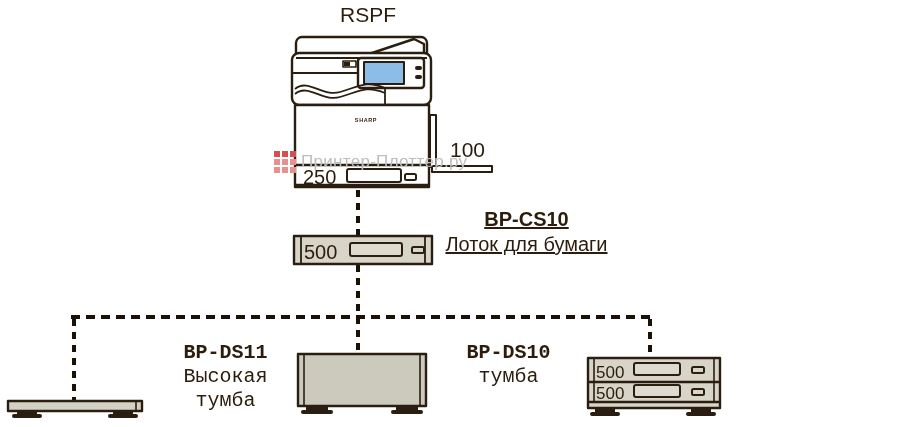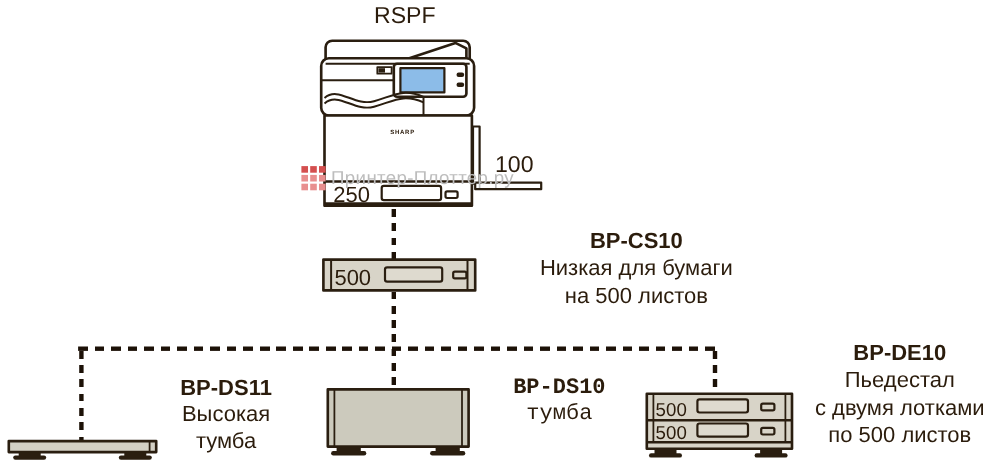--- a/index.html
+++ b/index.html
@@ -93,40 +93,39 @@
     <g stroke="#2a1e10" stroke-width="2.4" fill="none" stroke-linejoin="round">
       <rect x="2" y="2" width="138" height="28" fill="#d8d4c8"></rect>
       <path d="M9,2 V30" stroke-width="1.8"></path>
       <path d="M133,2 V30" stroke-width="1.8"></path>
       <rect x="58" y="9" width="52" height="13" rx="2" fill="#dedacf" stroke-width="2"></rect>
       <rect x="120" y="13" width="12" height="6" rx="1.5" stroke-width="2"></rect>
     </g>
     <text x="12" y="25" font-size="20">500</text>
   </svg>
 
-  <div class="label-block" style="left:476px;top:207px;width:205px;">
+  <div class="label-block" style="left:424px;top:207px;width:205px;text-decoration:underline;">
     <div class="model">BP-CS10</div>
-    <div>Низкая для бумаги</div>
-    <div>на 500 листов</div>
+    <div>Лоток для бумаги</div>
   </div>
 
   <svg style="left:4px;top:396px;" width="148" height="28" viewBox="0 0 148 28">
     <g stroke="#2a1e10" stroke-width="2.4" fill="none" stroke-linejoin="round">
       <rect x="4" y="5" width="134" height="10" fill="#d3d0c4"></rect>
       <path d="M132,5 V15" stroke-width="1.6"></path>
       <g fill="#2a1e10" stroke="none">
         <rect x="13" y="15" width="20" height="4"></rect>
         <rect x="8" y="18" width="30" height="4" rx="2"></rect>
         <rect x="109" y="15" width="20" height="4"></rect>
         <rect x="104" y="18" width="30" height="4" rx="2"></rect>
       </g>
     </g>
   </svg>
 
-  <div class="label-block" style="left:128px;top:341px;width:155px;line-height:24px;">
+  <div class="label-block" style="left:148px;top:341px;width:155px;line-height:24px;font-family:Liberation Mono, monospace;">
     <div class="model">BP-DS11</div>
     <div>Высокая</div>
     <div>тумба</div>
   </div>
 
   <svg style="left:294px;top:350px;" width="140" height="70" viewBox="0 0 140 70">
     <g stroke="#2a1e10" stroke-width="2.4" fill="none" stroke-linejoin="round">
       <rect x="4" y="4" width="128" height="52" fill="#cccabd"></rect>
       <path d="M10,4 V56" stroke-width="1.6"></path>
       <path d="M126,4 V56" stroke-width="1.6"></path>
@@ -159,20 +158,14 @@
         <rect x="11" y="54" width="20" height="5"></rect>
         <rect x="6" y="58" width="30" height="4" rx="2"></rect>
         <rect x="107" y="54" width="20" height="5"></rect>
         <rect x="102" y="58" width="30" height="4" rx="2"></rect>
       </g>
     </g>
     <text x="12" y="24" font-size="17">500</text>
     <text x="12" y="45" font-size="17">500</text>
   </svg>
 
-  <div class="label-block" style="left:722px;top:309px;width:192px;">
-    <div class="model">BP-DE10</div>
-    <div>Пьедестал</div>
-    <div>с двумя лотками</div>
-    <div>по 500 листов</div>
-  </div>
 
 </div>
 
 </body></html>

